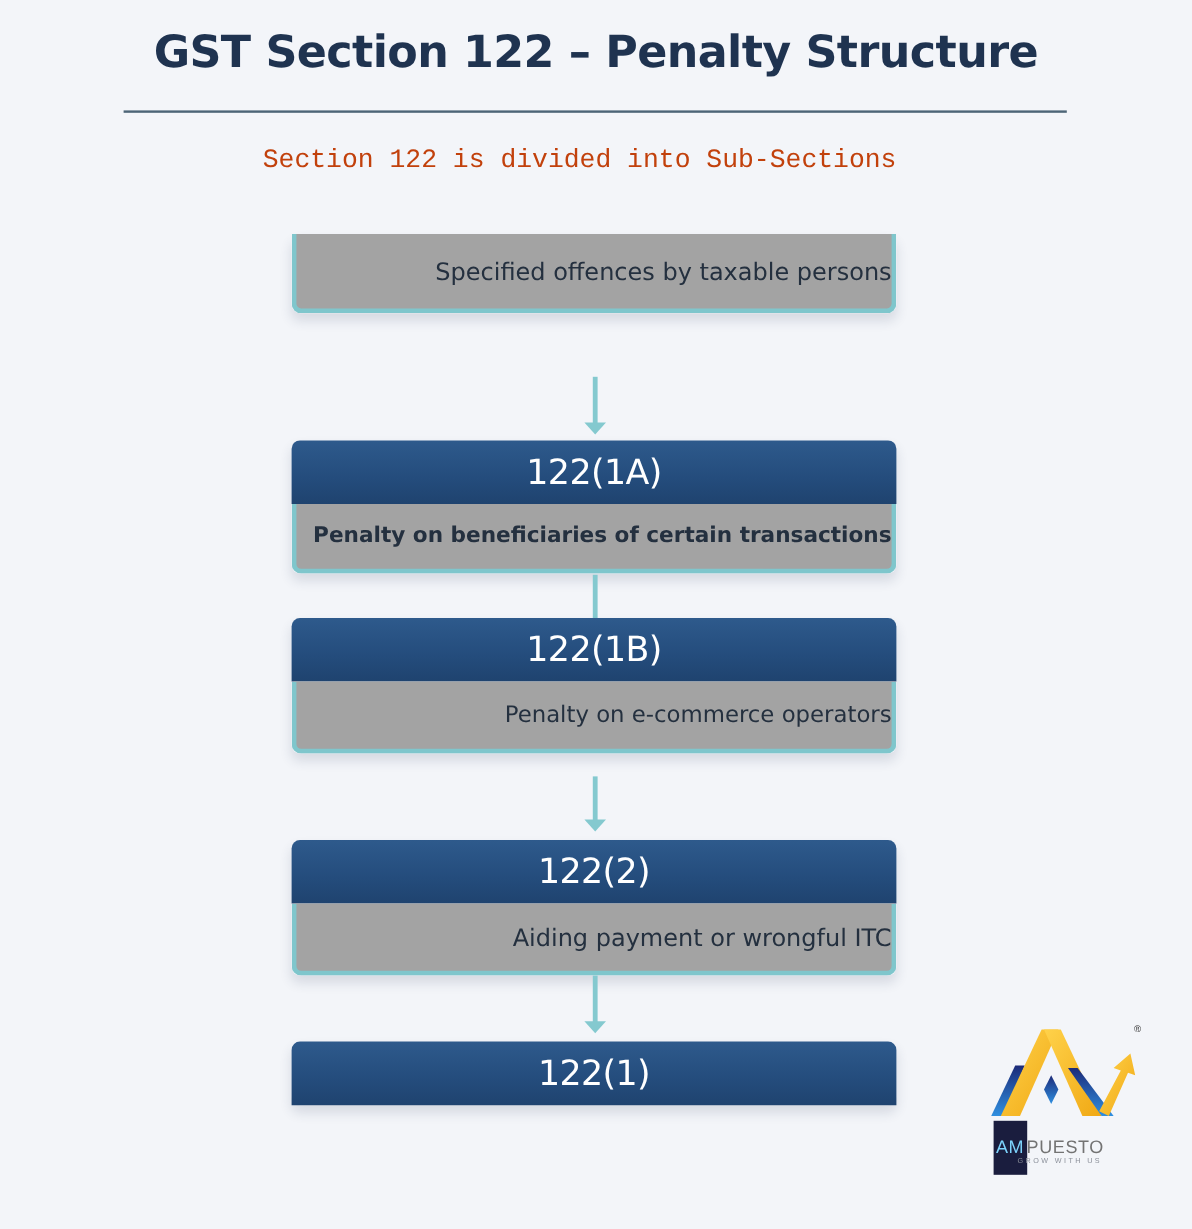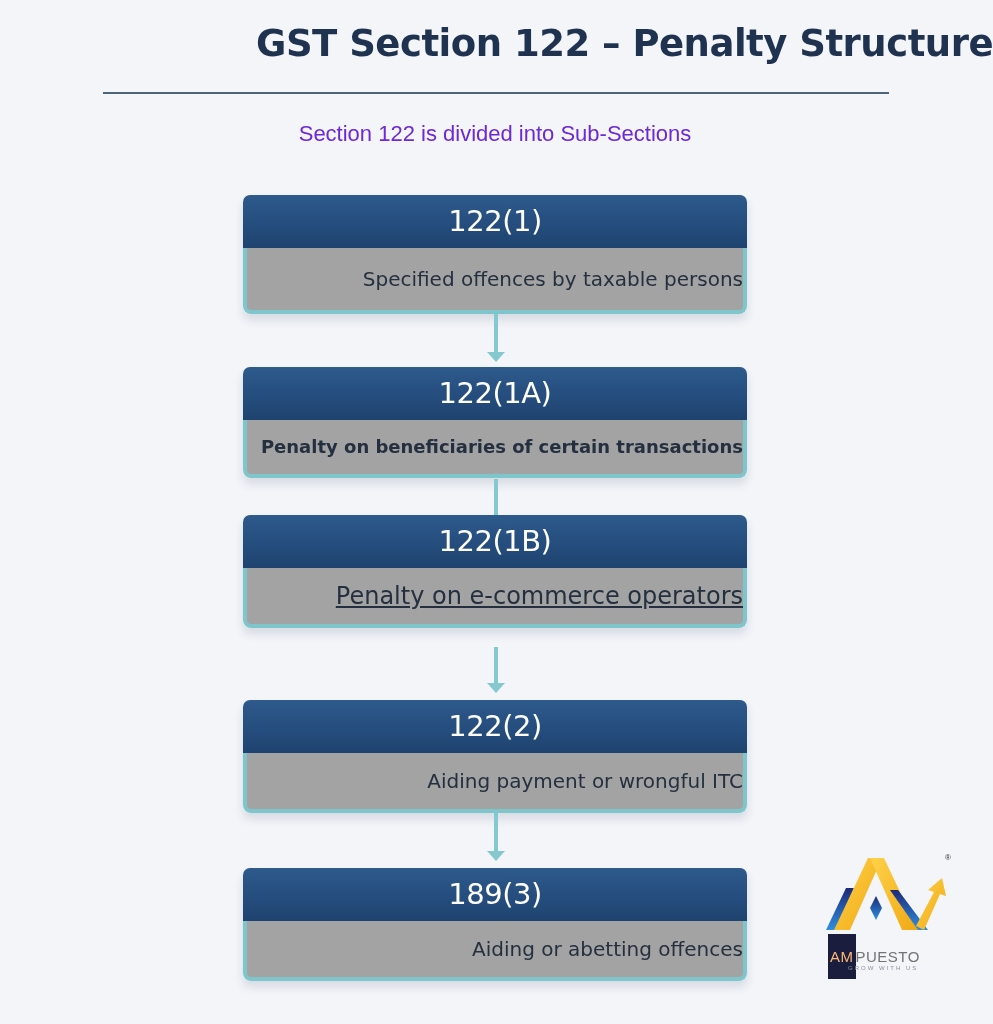--- a/index.html
+++ b/index.html
@@ -6,38 +6,38 @@
     html, body {
       width: 993px; height: 1024px; overflow: hidden;
       background: #f3f5f9;
       font-family: "Liberation Sans", "DejaVu Sans", sans-serif;
       color: #1e2a3d;
     }
     .page { position: relative; width: 993px; height: 1024px; }
 
     .title {
       position: absolute; left: 0; top: 22px; width: 993px;
-      text-align: right;
+      text-align: center;
       font-family: "DejaVu Sans", sans-serif;
       font-weight: bold;
       font-size: 37px;
       letter-spacing: -0.5px;
       color: #1f3350;
     }
     .divider {
       position: absolute; left: 103px; top: 92px;
       width: 786px; height: 2px;
       background: #4d6577;
     }
     .subtitle {
-      position: absolute; left: 15px; top: 121px; width: 960px;
+      position: absolute; left: 3px; top: 121px; width: 960px;
       text-align: center;
-      font-family: Liberation Sans, sans-serif;
+      font-family: Liberation Mono, monospace;
       font-size: 22px;
-      color: #6d28d9;
+      color: #c2410c;
     }
 
     .flow { position: absolute; left: 243px; top: 195px; width: 504px; }
 
     .box {
       position: absolute; left: 0; width: 504px;
       border-radius: 7px;
       box-shadow: 0 6px 10px rgba(40,60,90,0.14);
     }
     .box-head {
@@ -78,21 +78,21 @@
     .logo {
       position: absolute; left: 818px; top: 852px; width: 140px; height: 120px;
     }
     .logo-wordmark {
       position: absolute; left: 10px; top: 96px;
       font-family: "Liberation Sans", sans-serif;
       font-size: 15px; letter-spacing: 0.5px;
       white-space: nowrap;
     }
     .logo-am {
-      background: #1a1d3e; color: #fdba74; padding: 14px 2px;
+      background: #1a1d3e; color: #7dd3fc; padding: 14px 2px;
     }
     .logo-puesto { color: #737373; }
     .logo-tagline {
       position: absolute; left: 30px; top: 113px;
       font-family: "Liberation Sans", sans-serif;
       font-size: 6px; letter-spacing: 2px; color: #8a8f99;
       white-space: nowrap;
     }
     .logo-reg {
       position: absolute; left: 127px; top: 1px;
@@ -104,58 +104,56 @@
 
 <div class="page">
 
   <div class="title">GST Section 122 – Penalty Structure</div>
   <div class="divider"></div>
   <div class="subtitle">Section 122 is divided into Sub-Sections</div>
 
   <div class="flow">
 
     <div class="box" style="top:0;">
-      <div class="box-head">122(1)</div>
       <div class="box-body" style="height:66px; line-height:62px; font-size:20px;">Specified offences by taxable persons</div>
     </div>
     <div class="arrow" style="top:119px; height:48px;">
       <div class="shaft" style="height:40px;"></div>
       <div class="head" style="top:38px;"></div>
     </div>
 
     <div class="box" style="top:172px;">
       <div class="box-head">122(1A)</div>
       <div class="box-body" style="height:58px; line-height:54px; font-size:18px;font-weight:bold;">Penalty on beneficiaries of certain transactions</div>
     </div>
     <div class="arrow" style="top:284px; height:50px;">
       <div class="shaft" style="height:40px;"></div>
       <div class="head" style="top:38px;"></div>
     </div>
 
     <div class="box" style="top:320px;">
       <div class="box-head">122(1B)</div>
-      <div class="box-body" style="height:60px; line-height:56px; font-size:24px;text-decoration:underline;">Penalty on e-commerce operators</div>
+      <div class="box-body" style="height:60px; line-height:56px; font-size:19px;">Penalty on e-commerce operators</div>
     </div>
     <div class="arrow" style="top:452px; height:50px;">
       <div class="shaft" style="height:38px;"></div>
       <div class="head" style="top:36px;"></div>
     </div>
 
     <div class="box" style="top:505px;">
       <div class="box-head">122(2)</div>
       <div class="box-body" style="height:60px; line-height:56px; font-size:20px;">Aiding payment or wrongful ITC</div>
     </div>
     <div class="arrow" style="top:618px; height:50px;">
       <div class="shaft" style="height:40px;"></div>
       <div class="head" style="top:38px;"></div>
     </div>
 
     <div class="box" style="top:673px;">
-      <div class="box-head">189(3)</div>
-      <div class="box-body" style="height:60px; line-height:56px; font-size:20px;">Aiding or abetting offences</div>
+      <div class="box-head">122(1)</div>
     </div>
   </div>
 
   <div class="logo">
     <svg width="140" height="95" viewBox="0 0 140 95">
       <defs>
         <linearGradient id="yel" x1="0" y1="0" x2="1" y2="1">
           <stop offset="0" stop-color="#ffd24a"></stop>
           <stop offset="1" stop-color="#f0a814"></stop>
         </linearGradient>

